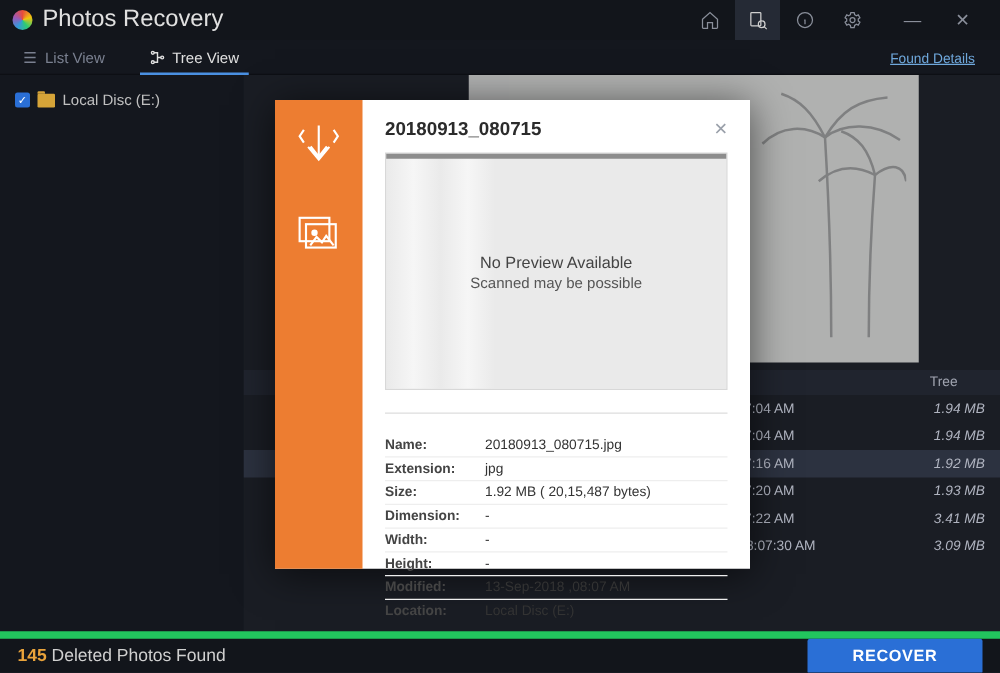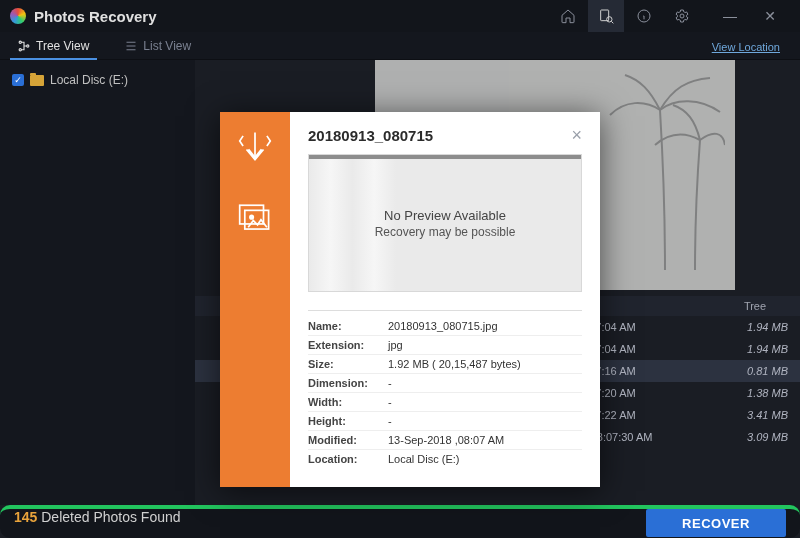--- a/index.html
+++ b/index.html
@@ -1,21 +1,21 @@
 <!DOCTYPE html>
 <html><head>
 <meta charset="utf-8">
 <style>
   * { box-sizing: border-box; margin: 0; padding: 0; font-family: "Segoe UI", Arial, sans-serif; }
   body { width: 800px; height: 538px; background: #1a1d24; color: #c8c8c8; overflow: hidden; position: relative; }
 
   
   .titlebar { height: 32px; background: #12151b; display: flex; align-items: center; padding: 0 10px; }
   .app-logo { width: 16px; height: 16px; border-radius: 50%; background: conic-gradient(#e74c3c, #f1c40f, #2ecc71, #3498db, #9b59b6, #e74c3c); margin-right: 8px; }
-  .app-title { font-size: 15px; font-weight: 700; color: #e0e0e0; }
+  .app-title { font-size: 19px; font-weight: 400; color: #e0e0e0; }
   .tb-spacer { flex: 1; }
   .tb-icons { display: flex; align-items: center; gap: 2px; }
   .tb-btn { width: 36px; height: 32px; display: flex; align-items: center; justify-content: center; color: #8a8f9b; cursor: pointer; }
   .tb-btn.active { background: #252a35; color: #d0d0d0; }
   .tb-btn svg { width: 16px; height: 16px; stroke: currentColor; fill: none; stroke-width: 1.5; }
   .win-btns { display: flex; margin-left: 10px; }
   .win-btn { width: 40px; height: 32px; display: flex; align-items: center; justify-content: center; color: #8a8f9b; cursor: pointer; font-size: 14px; }
 
   
   .tabs-row { height: 28px; display: flex; align-items: center; background: #14171e; border-bottom: 1px solid #0d0f14; }
@@ -50,46 +50,46 @@
   .tbl-rows { position:absolute; top:256px; left:0; right:0; }
   .row { height:22px; display:flex; align-items:center; font-size:11px; color:#b0b4c0; padding-right:12px; }
   .row.sel { background:#2c3240; }
   .row .rtime { margin-left:auto; width:130px; }
   .row .rsize { width:78px; text-align:right;font-style:italic; }
   .last-row { padding-left: 100px; gap: 6px; }
   .last-row .img-icon { width:13px; height:11px; border:1px solid #7aa7d8; border-radius:1px; position:relative; }
   .last-row .img-icon::after { content:""; position:absolute; left:1px; bottom:1px; width:9px; height:5px; background:linear-gradient(45deg,#7aa7d8 40%, transparent 40%);}
 
   
-  .footer { position:absolute; bottom:0; left:0; right:0; height:33px; background:#12151b; display:flex; align-items:flex-start; padding:0 14px; border-top:4px solid #22c55e;border-radius:10px; }
+  .footer { position:absolute; bottom:0; left:0; right:0; height:33px; background:#12151b; display:flex; align-items:center; padding:0 14px; border-top:6px solid #22c55e; }
   .foot-left { line-height:1.2; }
   .foot-title { font-size:14px; color:#d0d0d0; }
   .foot-title b { color:#e9a33b; font-weight:600; }
   .foot-sub { font-size:9px; color:#8a8f9b; }
   .foot-sub .g { color:#e9a33b; }
   .recover-btn { margin-left:auto; width:140px; height:28px; background:#2a6fd6; color:#fff; font-weight:600; font-size:13px; display:flex; align-items:center; justify-content:center; border-radius:2px; cursor:pointer; letter-spacing:0.5px; }
 
   
-  .modal { position:absolute; top:80px; left:220px; width:380px; height:375px; background:#fff; display:flex; box-shadow: 0 4px 30px rgba(0,0,0,0.6); margin-top: 32px; }
+  .modal { position:absolute; top:80px; left:220px; width:380px; height:375px; background:#fff; display:flex; box-shadow: 0 4px 30px rgba(0,0,0,0.6); }
   .modal-side { width:70px; background:#ed7d31; display:flex; flex-direction:column; align-items:center; padding-top:18px; gap:25px; }
   .dl-icon svg, .pic-icon svg { stroke:#fff; fill:none; stroke-width:2; }
   .dl-icon svg { width:34px; height:44px; }
   .pic-icon svg { width:34px; height:30px; }
 
   .modal-body { flex:1; padding:14px 18px 10px 18px; color:#333; position:relative; }
   .modal-title-row { display:flex; align-items:center; }
   .modal-title { font-size:15px; font-weight:700; color:#2b2b2b; }
   .modal-close { margin-left:auto; font-size:18px; color:#9aa0aa; cursor:pointer; line-height:1; }
 
-  .preview-box { margin-top:10px; height:138px; border:1px solid #d8d8d8; background: linear-gradient(90deg,#eaeaea 0%, #f6f6f6 8%, #eaeaea 16%, #f6f6f6 24%, #eaeaea 32%); display:flex; flex-direction:column; align-items:center; justify-content:center; position:relative; }
+  .preview-box { margin-top:10px; height:190px; border:1px solid #d8d8d8; background: linear-gradient(90deg,#eaeaea 0%, #f6f6f6 8%, #eaeaea 16%, #f6f6f6 24%, #eaeaea 32%); display:flex; flex-direction:column; align-items:center; justify-content:center; position:relative; }
   .preview-box::before { content:""; position:absolute; top:0; left:0; right:0; height:4px; background:#8d8d8d; }
   .np1 { font-size:13px; color:#444; }
   .np2 { font-size:12px; color:#555; margin-top:2px; }
 
-  .details { margin-top:18px; border-top:1px solid #ddd; padding-top:6px; }
+  .details { margin-top:18px; border-top:1px solid #ddd; padding-top:16px; }
   .drow { display:flex; font-size:11px; padding:3px 0; border-bottom:1px solid #eee; }
   .drow:last-child { border-bottom:none; }
   .dlabel { width:80px; color:#444; font-weight:600; }
   .dval { color:#333;text-align:center; }
 </style>
 </head>
 <body>
 
 <div class="titlebar">
   <div class="app-logo"></div>
@@ -122,38 +122,38 @@
       </div>
   </div>
   <div class="win-btns">
     <div class="win-btn">—</div>
     <div class="win-btn">✕</div>
   </div>
 </div>
 
 <div class="tabs-row">
   <div class="tabs-left">
+    <div class="tab">
+      <svg viewBox="0 0 16 16">
+          <path d="M2 3h12M2 8h12M2 13h12"></path>
+        </svg>
+      <span>List View</span>
+    </div>
     <div class="tab active">
       <svg viewBox="0 0 16 16">
           <circle cx="3" cy="3" r="1.5"></circle>
           <circle cx="3" cy="13" r="1.5"></circle>
           <circle cx="13" cy="8" r="1.5"></circle>
           <path d="M4 3h4v10H4M8 8h4"></path>
         </svg>
       <span>Tree View</span>
     </div>
-    <div class="tab">
-      <svg viewBox="0 0 16 16">
-          <path d="M2 3h12M2 8h12M2 13h12"></path>
-        </svg>
-      <span>List View</span>
-    </div>
   </div>
   <div class="tabs-right">
-    <span class="view-details">View Location</span>
+    <span class="view-details">Found Details</span>
   </div>
 </div>
 
 <div class="main">
   <div class="sidebar">
     <div class="tree-node">
       <div class="chk">✓</div>
       <div class="folder-icon"></div>
       <span>Local Disc (E:)</span>
     </div>
@@ -186,25 +186,25 @@
       <div class="row">
           <span class="rtime">8:07:04 AM</span>
           <span class="rsize">1.94 MB</span>
         </div>
       <div class="row">
           <span class="rtime">8:07:04 AM</span>
           <span class="rsize">1.94 MB</span>
         </div>
       <div class="row sel">
           <span class="rtime">8:07:16 AM</span>
-          <span class="rsize">0.81 MB</span>
+          <span class="rsize">1.92 MB</span>
         </div>
       <div class="row">
           <span class="rtime">8:07:20 AM</span>
-          <span class="rsize">1.38 MB</span>
+          <span class="rsize">1.93 MB</span>
         </div>
       <div class="row">
           <span class="rtime">8:07:22 AM</span>
           <span class="rsize">3.41 MB</span>
         </div>
       <div class="row last-row">
         <div class="chk">✓</div>
         <div class="img-icon"></div>
         <span>20180913_080730.jpg</span>
         <span class="rtime" style="width:180px">13-Sep-2018 08:07:30 AM</span>
@@ -238,21 +238,21 @@
         </svg>
     </div>
   </div>
   <div class="modal-body">
     <div class="modal-title-row">
       <div class="modal-title">20180913_080715</div>
       <div class="modal-close">×</div>
     </div>
     <div class="preview-box">
       <div class="np1">No Preview Available</div>
-      <div class="np2">Recovery may be possible</div>
+      <div class="np2">Scanned may be possible</div>
     </div>
     <div class="details">
       <div class="drow">
           <span class="dlabel">Name:</span>
           <span class="dval">20180913_080715.jpg</span>
         </div>
       <div class="drow">
           <span class="dlabel">Extension:</span>
           <span class="dval">jpg</span>
         </div>

